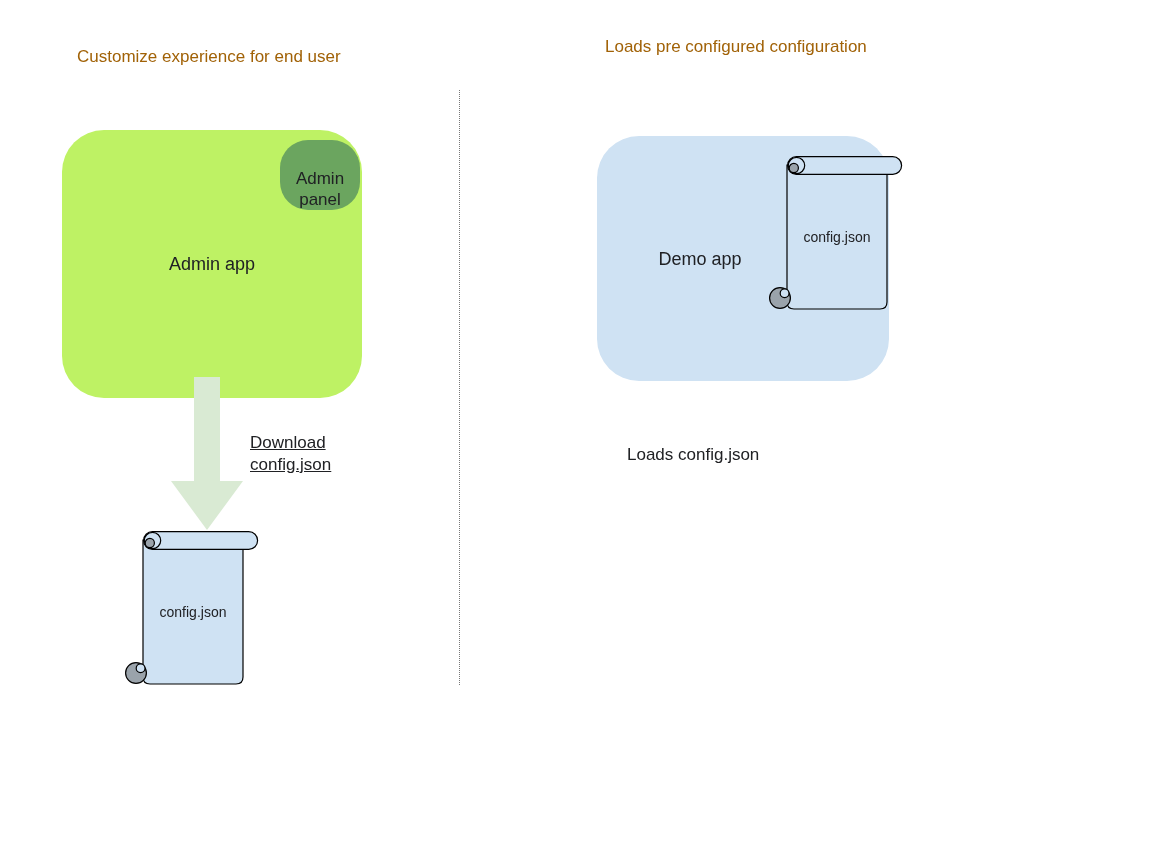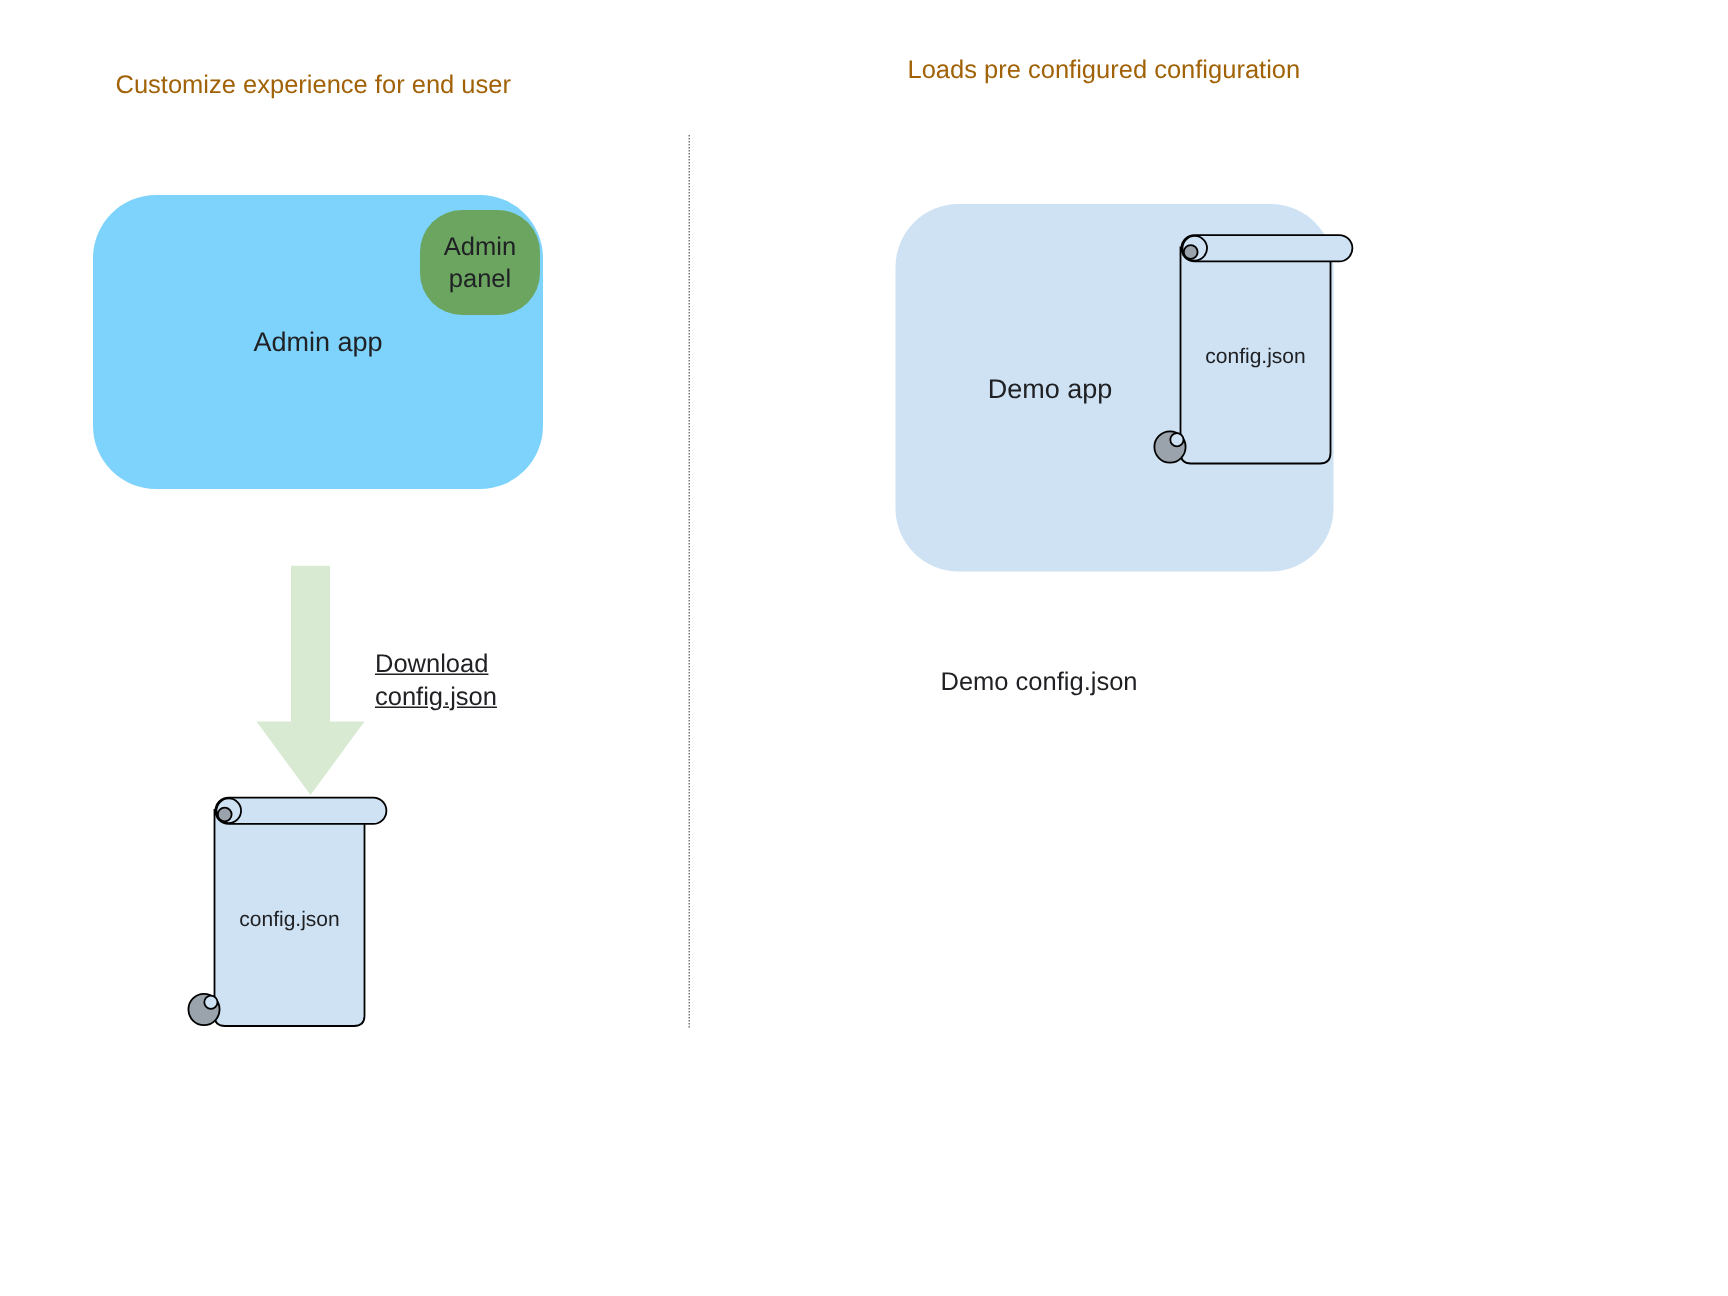--- a/index.html
+++ b/index.html
@@ -30,21 +30,21 @@
     justify-content: center;
   }
   .app-label {
     font-size: 18px;
     line-height: 22px;
     white-space: nowrap;
   }
   .panel-box {
     border-radius: 28px;
     display: flex;
-    align-items: center;
+    align-items: flex-end;
     justify-content: center;
     text-align: center;
   }
   .panel-label {
     font-size: 17px;
     line-height: 21px;
     width: 62px;
   }
   .caption {
     font-size: 17px;
@@ -75,21 +75,21 @@
 </head>
 <body>
 
 <div id="canvas">
 
   <div class="abs heading" style="left:77px; top:47px;">Customize experience for end user</div>
   <div class="abs heading" style="left:605px; top:37px;">Loads pre configured configuration</div>
 
   <div class="abs divider" style="left:459px; top:90px; height:595px;"></div>
 
-  <div class="abs app-box" style="left: 62px; top: 130px; width: 300px; height: 196px; background-color: #7dd3fc;">
+  <div class="abs app-box" style="left: 62px; top: 130px; width: 300px; height: 268px; background-color: #bef264;">
     <span class="app-label">Admin app</span>
   </div>
 
   <div class="abs panel-box" style="left: 280px; top: 140px; width: 80px; height: 70px; background-color: rgb(107, 165, 95);">
     <span class="panel-label">Admin panel</span>
   </div>
 
   <svg class="abs" style="left:168px; top:377px;" width="78" height="154" viewBox="0 0 78 154">
     <polygon points="26,0 52,0 52,104 75,104 39,153 3,104 26,104" style="fill: rgb(217, 234, 211);"></polygon>
   </svg>
@@ -126,15 +126,15 @@
       <circle class="stroked" cx="27.5" cy="9.5" r="8.2" style="fill: rgb(207, 226, 243);"></circle>
       <circle class="stroked" cx="24.8" cy="12" r="4.6" style="fill: rgb(154, 163, 171);"></circle>
       <circle class="stroked" cx="11" cy="142" r="10.4" style="fill: rgb(154, 163, 171);"></circle>
       <circle class="stroked" cx="15.6" cy="137.2" r="4.4" style="fill: rgb(207, 226, 243);"></circle>
     </svg>
     <div class="scroll-label-zone">
       <span class="scroll-label">config.json</span>
     </div>
   </div>
 
-  <div class="abs caption" style="left:627px; top:444px;">Demo config.json</div>
+  <div class="abs caption" style="left:627px; top:444px;">Loads config.json</div>
 
 </div>
 
 </body></html>

